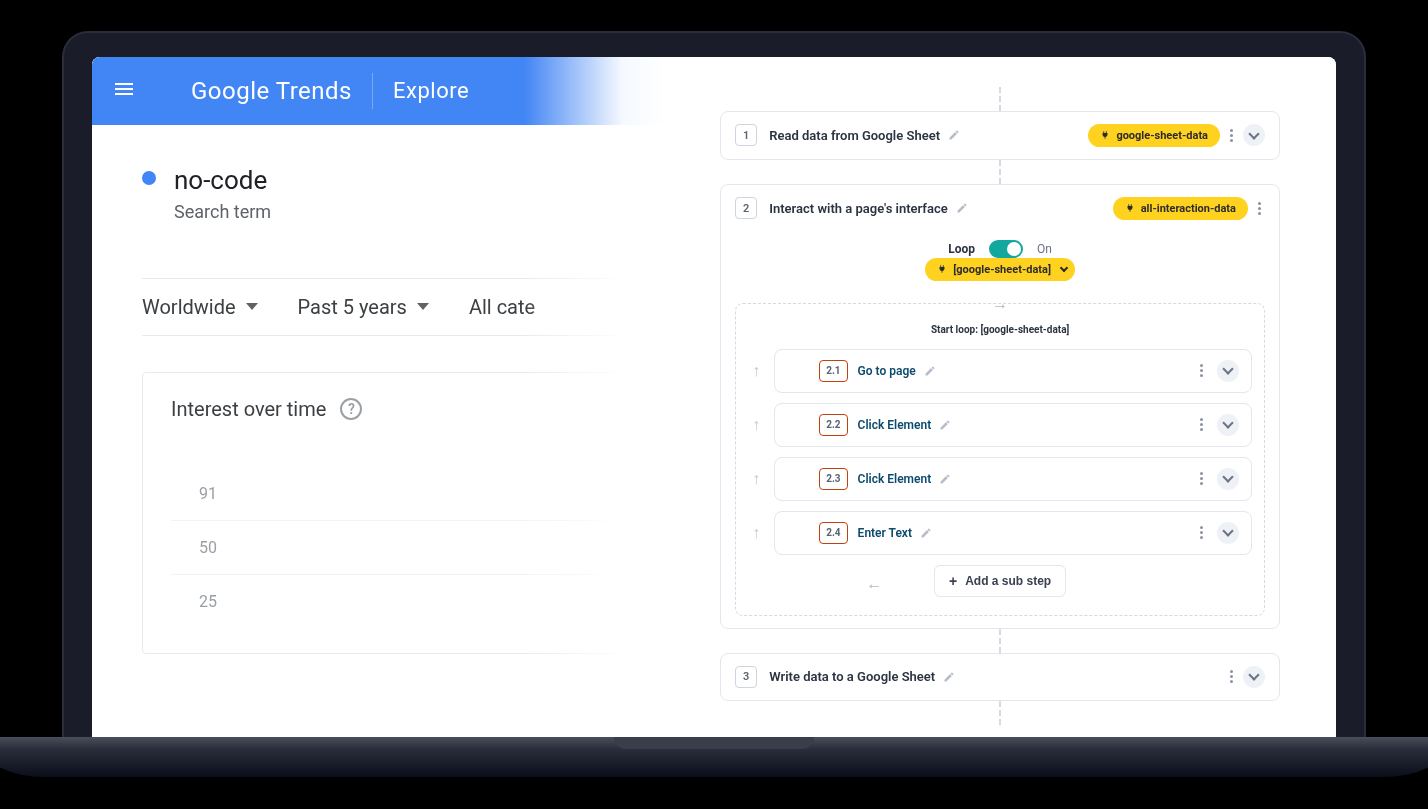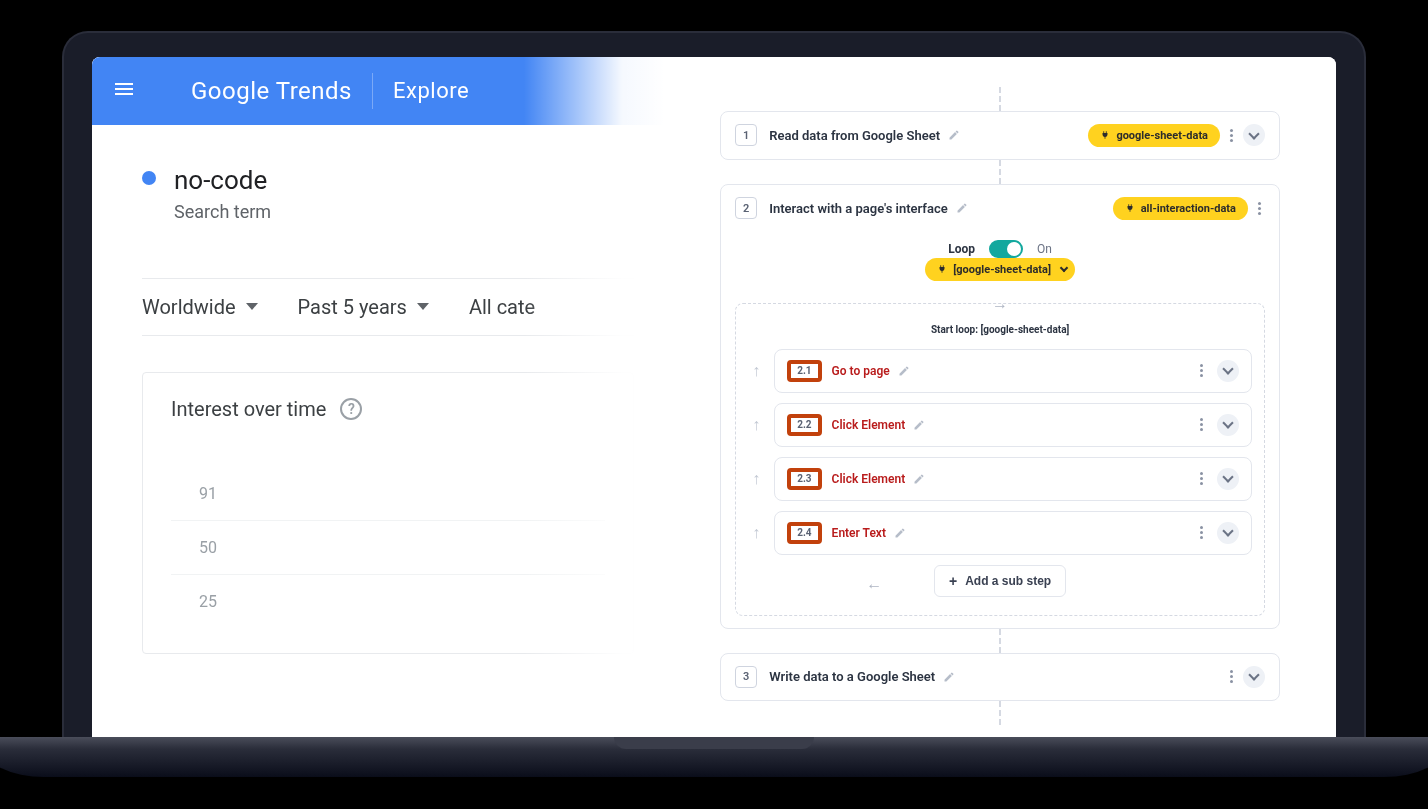--- a/index.html
+++ b/index.html
@@ -182,25 +182,25 @@
     }
     .loop-arrow-in { position: absolute; top: -10px; left: 50%; transform: translateX(-50%); color: #aeb5c3; }
     .loop-header { text-align: center; font-size: 10px; font-weight: 700; color: #2c3442; margin: 8px 0 14px; }
     .substep-row { display: flex; align-items: center; gap: 10px; margin-bottom: 10px; }
     .up-arrow-side { color: #c2c8d3; width: 16px; text-align:center; }
     .substep-card {
       flex: 1; border: 1px solid #e3e6ed; border-radius: 8px; background: #fff;
       padding: 10px 12px; display: flex; align-items: center; gap: 10px;
     }
     .substep-num {
-      min-width: 28px; height: 22px; padding:0 6px; border: 4px solid #c2410c; border-radius: 4px;
+      min-width: 28px; height: 22px; padding:0 6px; border: 1px solid #c2410c; border-radius: 4px;
       display: flex; align-items: center; justify-content: center;
-      font-size: 10px; font-weight: 700; color: #5a6273;
-    }
-    .substep-title { font-size: 12px; font-weight: 600; color: #b91c1c; flex: 1; display:flex; align-items:center; gap:8px;}
+      font-size: 10px; font-weight: 700; color: #5a6273; margin-left: 32px;
+    }
+    .substep-title { font-size: 12px; font-weight: 600; color: #0c4a6e; flex: 1; display:flex; align-items:center; gap:8px;}
     .loop-footer { display: flex; align-items: center; justify-content: center; gap: 14px; margin-top: 8px; }
     .left-arrow-footer { position: absolute; left: 130px; bottom: 22px; color: #aeb5c3; }
     .add-substep {
       border: 1px solid #e3e6ed; background: #fff; border-radius: 6px;
       padding: 8px 14px; font-size: 12px; font-weight: 600; color: #3a4152;
       display: inline-flex; align-items: center; gap: 8px; cursor: pointer;
     }
     .plus { font-size: 14px; line-height: 1; }
 
     .add-step {

